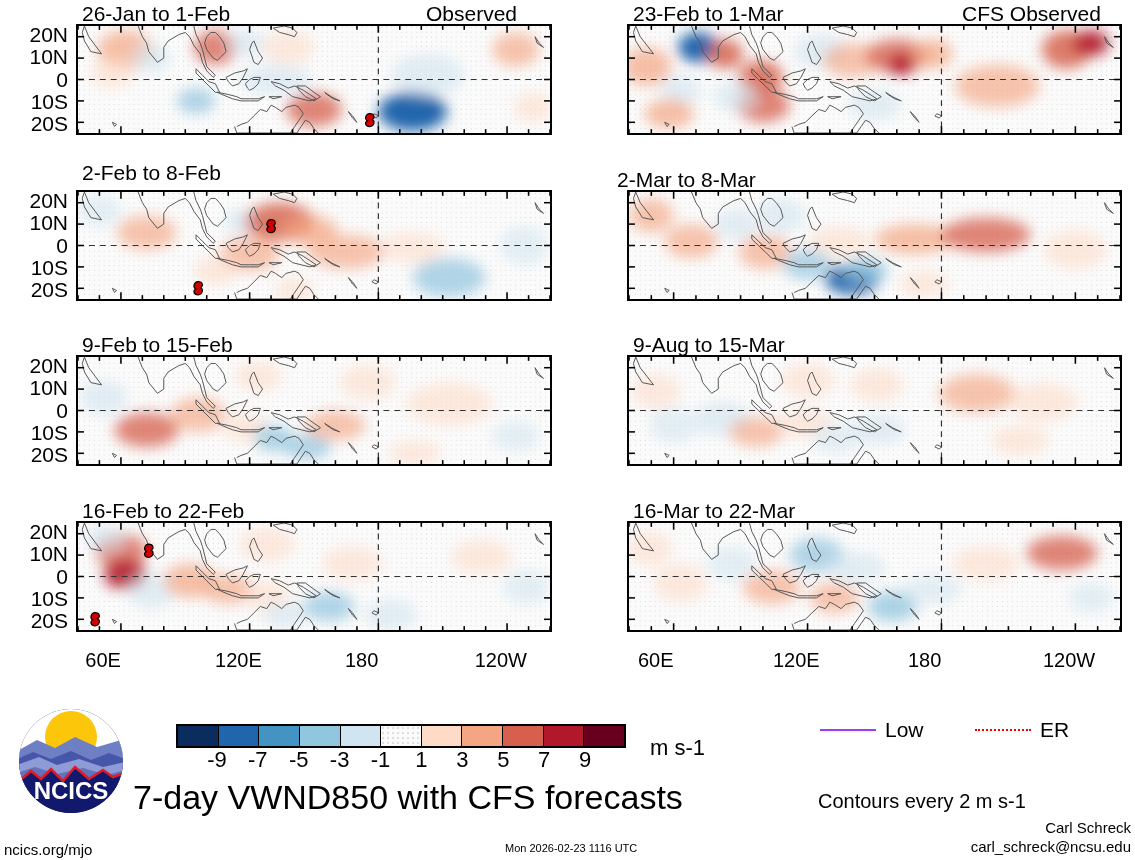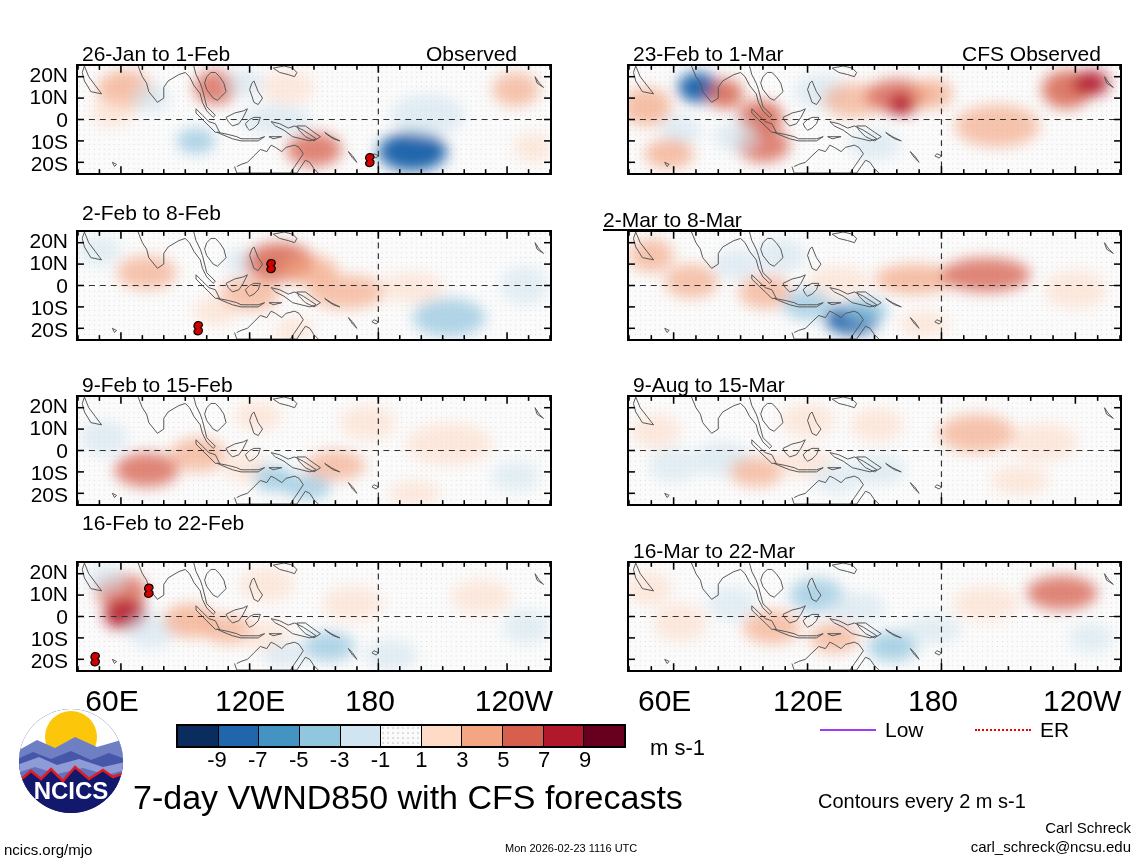--- a/index.html
+++ b/index.html
@@ -1,30 +1,30 @@
 <!DOCTYPE html>
 <html><head>
 <meta charset="utf-8">
 <style>
   html,body{margin:0;padding:0;background:#fff;}
   body{width:1135px;height:860px;position:relative;overflow:hidden;
        font-family:"Liberation Sans",sans-serif;color:#000;}
 
-  .panel-grid{position:absolute;left:0;top:0;width:951px;height:690px;margin-top:40px;}
+  .panel-grid{position:absolute;left:0;top:0;width:951px;height:690px;}
 
   .panel{position:absolute;}
   .panel-title{position:absolute;font-size:21px;line-height:21px;white-space:nowrap;}
   .panel-corner{position:absolute;font-size:21px;line-height:21px;white-space:nowrap;}
 
   .map-frame{position:absolute;border:2.5px solid #000;box-sizing:border-box;
              background:#fcfcfc;overflow:hidden;}
   .map-canvas{position:absolute;left:0;top:0;width:100%;height:100%;}
 
   .ylab{position:absolute;font-size:21px;line-height:21px;text-align:right;white-space:nowrap;}
-  .xlab{position:absolute;font-size:30px;line-height:23px;white-space:nowrap;}
+  .xlab{position:absolute;font-size:20px;line-height:23px;white-space:nowrap;}
 
   
   .logo{position:absolute;left:17px;top:707px;width:108px;height:108px;}
   .cbar-wrap{position:absolute;left:176px;top:724px;}
   .cbar{position:relative;height:24px;width:450px;border:2px solid #000;box-sizing:border-box;display:flex;}
   .cbar i{flex:1 1 0;display:block;border-right:1px solid #000;}
   .cbar i:last-child{border-right:none;}
   .cbar-ticks{position:relative;width:450px;height:26px;}
   .cbar-ticks span{position:absolute;top:0;font-size:22px;line-height:24px;
                    transform:translateX(-50%);white-space:nowrap;}
@@ -407,21 +407,21 @@
           </g>
         </svg>
       </div>
       <div class="ylab" style="width: 68px; left: 0px; top: 355.1px;">20N</div>
       <div class="ylab" style="width: 68px; left: 0px; top: 377.3px;">10N</div>
       <div class="ylab" style="width: 68px; left: 0px; top: 399.5px;">0</div>
       <div class="ylab" style="width: 68px; left: 0px; top: 421.7px;">10S</div>
       <div class="ylab" style="width: 68px; left: 0px; top: 443.9px;">20S</div>
     </div>
     <div class="panel">
-      <div class="panel-title" style="left: 82px; top: 472px;">16-Feb to 22-Feb</div>
+      <div class="panel-title" style="left: 82px; top: 500px;">16-Feb to 22-Feb</div>
       <div class="map-frame" style="left: 76px; top: 521px; width: 476px; height: 111px;">
         <svg class="map-canvas" viewBox="0 0 476 111" preserveAspectRatio="none">
           <defs>
             <filter id="blur_p3_0" x="-60%" y="-60%" width="220%" height="220%">
               <feGaussianBlur stdDeviation="7"></feGaussianBlur>
             </filter>
             <pattern id="stip_p3_0" width="5" height="5" patternUnits="userSpaceOnUse">
               <rect width="5" height="5" fill="#fbfbfb"></rect>
               <circle cx="1.4" cy="1.4" r="0.55" fill="#d8d8d8"></circle>
             </pattern>
@@ -654,21 +654,21 @@
             <line y1="55.5" y2="55.5" x1="495" x2="489"></line>
             <line y1="77.7" y2="77.7" x1="0" x2="6"></line>
             <line y1="77.7" y2="77.7" x1="495" x2="489"></line>
             <line y1="99.9" y2="99.9" x1="0" x2="6"></line>
             <line y1="99.9" y2="99.9" x1="495" x2="489"></line>
           </g>
         </svg>
       </div>
     </div>
     <div class="panel">
-      <div class="panel-title" style="left: 603px; top: 169px; text-decoration: underline;">2-Mar to 8-Mar</div>
+      <div class="panel-title" style="left: 617px; top: 169px;">2-Mar to 8-Mar</div>
       <div class="map-frame" style="left: 627px; top: 190px; width: 495px; height: 111px;">
         <svg class="map-canvas" viewBox="0 0 495 111" preserveAspectRatio="none">
           <defs>
             <filter id="blur_p1_1" x="-60%" y="-60%" width="220%" height="220%">
               <feGaussianBlur stdDeviation="7"></feGaussianBlur>
             </filter>
             <pattern id="stip_p1_1" width="5" height="5" patternUnits="userSpaceOnUse">
               <rect width="5" height="5" fill="#fbfbfb"></rect>
               <circle cx="1.4" cy="1.4" r="0.55" fill="#d8d8d8"></circle>
             </pattern>

